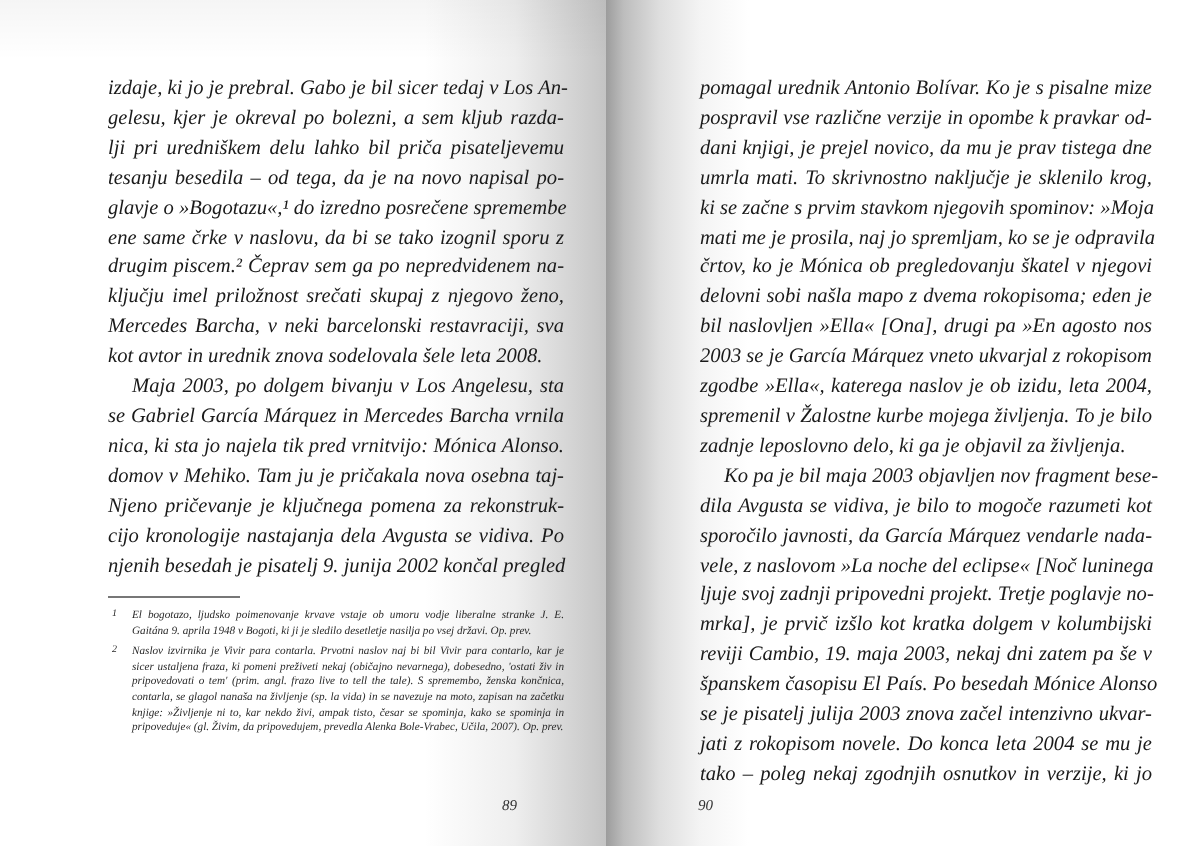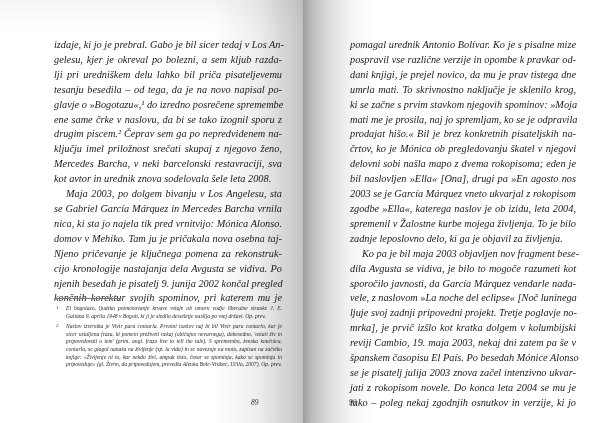--- a/index.html
+++ b/index.html
@@ -71,21 +71,20 @@
       <span class="line">ključju imel priložnost srečati skupaj z njegovo ženo,</span>
       <span class="line">Mercedes Barcha, v neki barcelonski restavraciji, sva</span>
       <span class="line last">kot avtor in urednik znova sodelovala šele leta 2008.</span>
       <span class="line indent">Maja 2003, po dolgem bivanju v Los Angelesu, sta</span>
       <span class="line">se Gabriel García Márquez in Mercedes Barcha vrnila</span>
       <span class="line">nica, ki sta jo najela tik pred vrnitvijo: Mónica Alonso.</span>
       <span class="line">domov v Mehiko. Tam ju je pričakala nova osebna taj-</span>
       <span class="line">Njeno pričevanje je ključnega pomena za rekonstruk-</span>
       <span class="line">cijo kronologije nastajanja dela Avgusta se vidiva. Po</span>
       <span class="line">njenih besedah je pisatelj 9. junija 2002 končal pregled</span>
-      <span class="line">končnih korektur svojih spominov, pri katerem mu je</span>
     </div>
 
     <div class="footnotes">
       <div class="fn-rule"></div>
       <div class="fn">
         <span class="num">1</span>
         <span>El bogotazo, ljudsko poimenovanje krvave vstaje ob umoru vodje liberalne stranke J. E. Gaitána 9. aprila 1948 v Bogoti, ki ji je sledilo desetletje nasilja po vsej državi. Op. prev.</span>
       </div>
       <div class="fn">
         <span class="num">2</span>
@@ -97,21 +96,20 @@
   </div>
 
   <div class="page right">
     <div class="body-text">
       <span class="line">pomagal urednik Antonio Bolívar. Ko je s pisalne mize</span>
       <span class="line">pospravil vse različne verzije in opombe k pravkar od-</span>
       <span class="line">dani knjigi, je prejel novico, da mu je prav tistega dne</span>
       <span class="line">umrla mati. To skrivnostno naključje je sklenilo krog,</span>
       <span class="line">ki se začne s prvim stavkom njegovih spominov: »Moja</span>
       <span class="line">mati me je prosila, naj jo spremljam, ko se je odpravila</span>
-      <span class="line">prodajat hišo.« Bil je brez konkretnih pisateljskih na-</span>
       <span class="line">črtov, ko je Mónica ob pregledovanju škatel v njegovi</span>
       <span class="line">delovni sobi našla mapo z dvema rokopisoma; eden je</span>
       <span class="line">bil naslovljen »Ella« [Ona], drugi pa »En agosto nos</span>
       <span class="line">2003 se je García Márquez vneto ukvarjal z rokopisom</span>
       <span class="line">zgodbe »Ella«, katerega naslov je ob izidu, leta 2004,</span>
       <span class="line">spremenil v Žalostne kurbe mojega življenja. To je bilo</span>
       <span class="line last">zadnje leposlovno delo, ki ga je objavil za življenja.</span>
       <span class="line indent">Ko pa je bil maja 2003 objavljen nov fragment bese-</span>
       <span class="line">dila Avgusta se vidiva, je bilo to mogoče razumeti kot</span>
       <span class="line">sporočilo javnosti, da García Márquez vendarle nada-</span>

